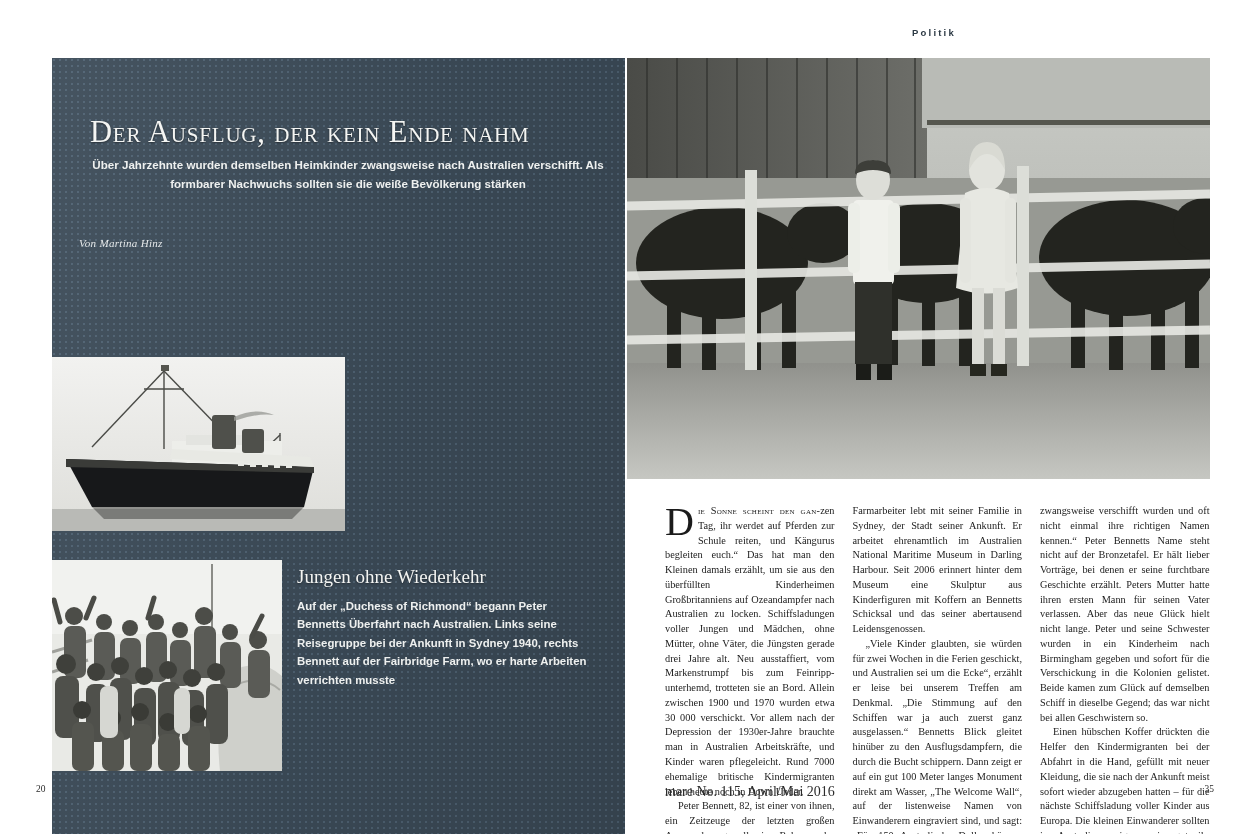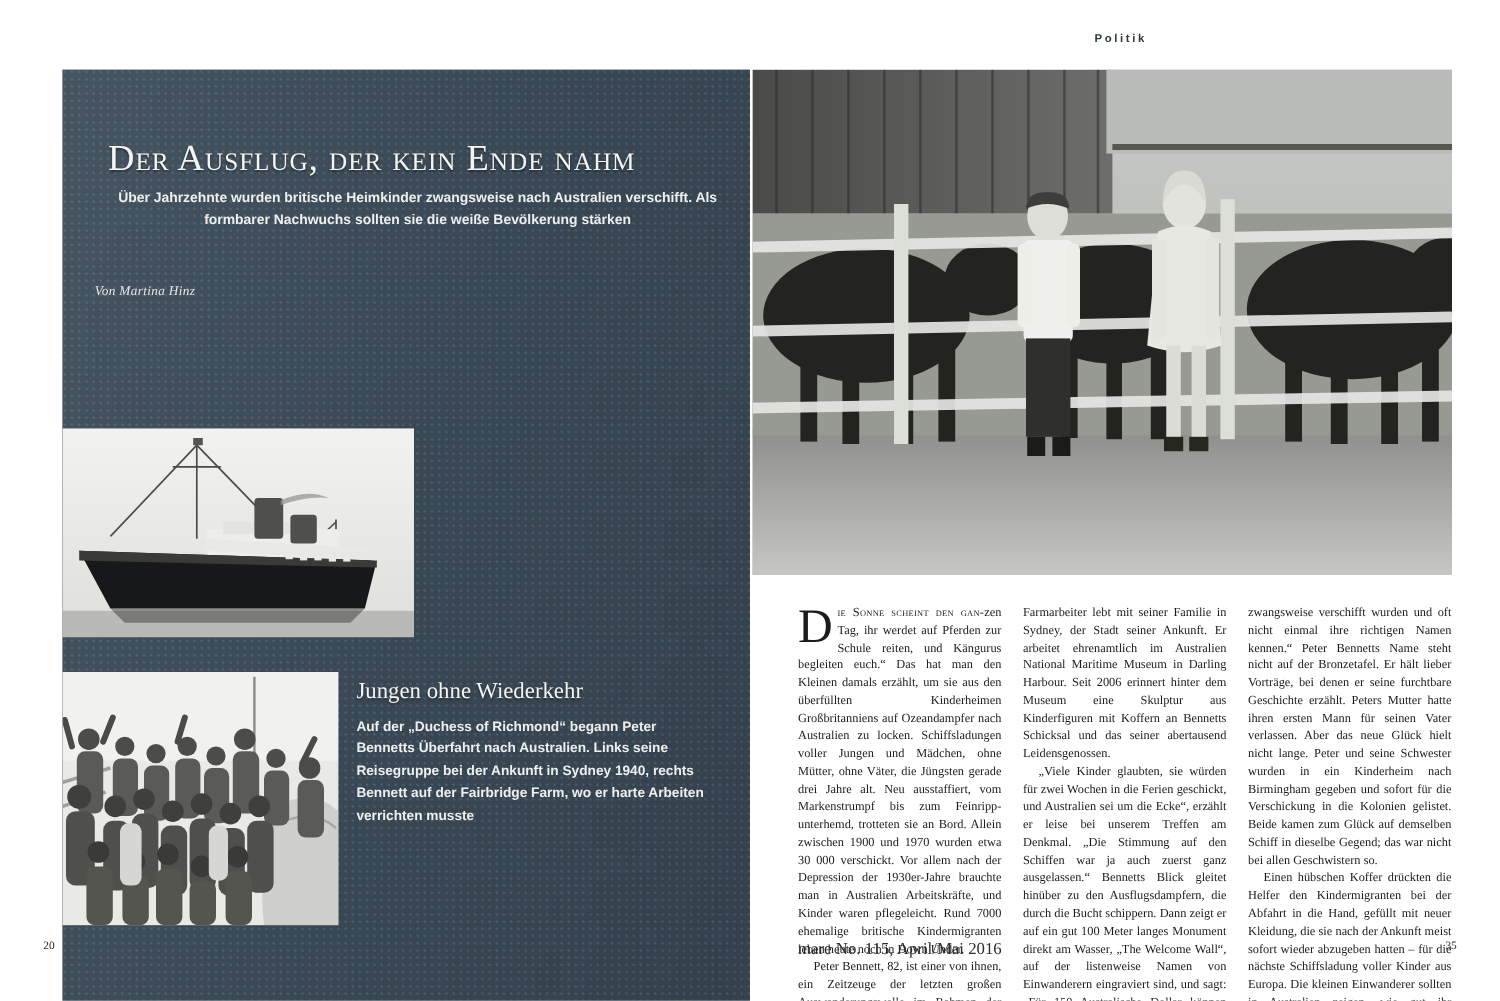--- a/index.html
+++ b/index.html
@@ -274,21 +274,21 @@
       <rect x="366" y="230" width="12" height="78" fill="#dbdcd6"></rect>
       <rect x="343" y="306" width="16" height="12" fill="#26271f"></rect>
       <rect x="364" y="306" width="16" height="12" fill="#26271f"></rect>
     </g>
   </svg>
 </div>
 
 <div class="dark-panel">
 
   <div class="headline">Der Ausflug, der kein Ende nahm</div>
-  <div class="deck">Über Jahrzehnte wurden britische Heimkinder zwangsweise nach Australien verschifft. Als formbarer Nachwuchs sollten sie die weiße Bevölkerung stärken</div>
+  <div class="deck">Über Jahrzehnte wurden demselben Heimkinder zwangsweise nach Australien verschifft. Als formbarer Nachwuchs sollten sie die weiße Bevölkerung stärken</div>
   <div class="byline">Von Martina Hinz</div>
 
   <div class="photo photo-ship">
     <svg viewBox="0 0 293 174" preserveAspectRatio="none">
       <defs>
         <linearGradient id="shipSky" x1="0" y1="0" x2="0" y2="1">
           <stop offset="0%" stop-color="#f2f2f0"></stop>
           <stop offset="100%" stop-color="#dededa"></stop>
         </linearGradient>
       </defs>

